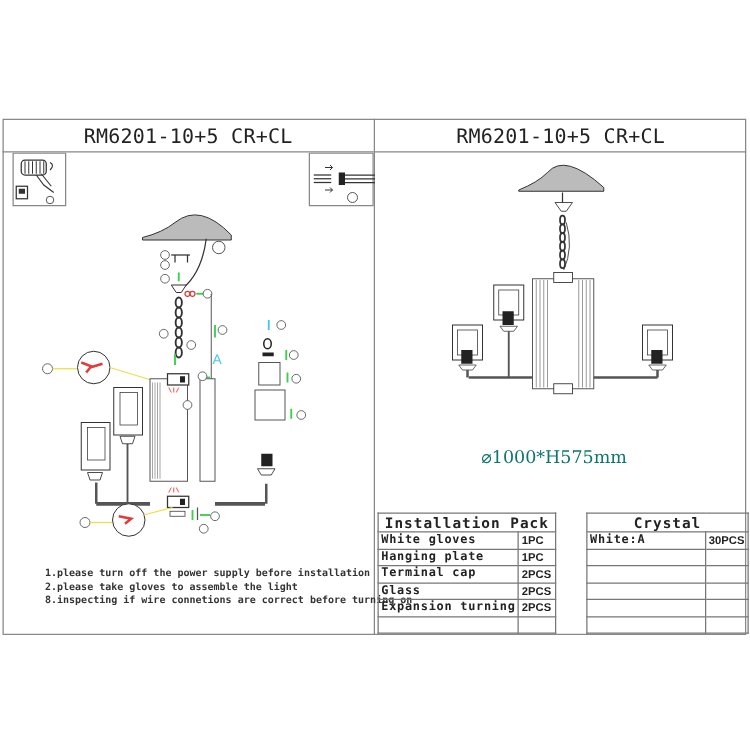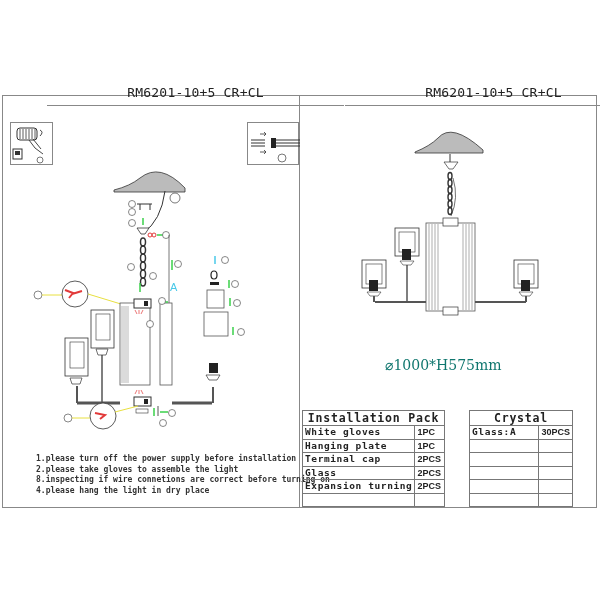--- a/index.html
+++ b/index.html
@@ -1,30 +1,30 @@
 <!DOCTYPE html>
 <html><head>
 <meta charset="utf-8">
 <style>
   html,body{margin:0;padding:0;background:#fff;}
   body{width:600px;height:600px;position:relative;overflow:hidden;font-family:"DejaVu Sans Mono","Liberation Mono",monospace;color:#222;}
   .frame{position:absolute;left:2px;top:95px;width:595px;height:413px;border:1px solid #888;box-sizing:border-box;}
   .divider-v{position:absolute;left:299px;top:95px;width:1px;height:413px;background:#888;}
-  .title-row{position:absolute;top:79px;height:27px;border-bottom:1px solid #888;box-sizing:border-box;display:flex;align-items:center;justify-content:center;font-size:13px;letter-spacing:0.2px;margin-left:45px;}
+  .title-row{position:absolute;top:95px;height:27px;border-bottom:1px solid #888;box-sizing:border-box;display:flex;align-items:center;justify-content:center;font-size:16px;letter-spacing:0.2px;}
   .title-left{left:2px;width:297px;}
   .title-right{left:300px;width:297px;}
   .box{position:absolute;border:1px solid #888;box-sizing:border-box;background:#fff;}
   svg{position:absolute;overflow:visible;}
   .notes{position:absolute;left:36px;top:454px;font-size:8px;line-height:10.5px;color:#333;white-space:pre;font-weight:bold;}
   .dim{position:absolute;left:385px;top:357px;font-family:"DejaVu Serif","Liberation Serif",serif;font-size:14px;color:#0f766e;}
   table.spec{position:absolute;border-collapse:collapse;font-size:9.5px;color:#222;}
   table.spec td, table.spec th{border:1px solid #777;padding:0 2px;height:12.5px;line-height:12px;text-align:left;font-weight:bold;white-space:nowrap;}
   table.spec th{text-align:center;font-size:11.5px;height:14px;letter-spacing:0.8px;}
   .pack{left:302px;top:410px;width:143px;}
-  .crystal{left:469px;top:410px;width:104px;}
+  .crystal{left:469px;top:410px;width:130px;}
   .pack td:first-child{width:100px;letter-spacing:0.6px;}
   .crystal td:first-child{width:90px;letter-spacing:0.6px;}
   .qty{font-family:"Liberation Sans",sans-serif;font-size:9px;}
 </style>
 </head>
 <body>
 
 <div class="frame"></div>
 <div class="divider-v"></div>
 
@@ -212,21 +212,21 @@
   <line x1="34" y1="176" x2="34" y2="182" stroke="#555" stroke-width="2"></line>
   <rect x="174" y="140" width="24" height="28" fill="#fff" stroke="#333" stroke-width="0.8"></rect>
     <rect x="178" y="144" width="16" height="20" fill="none" stroke="#333" stroke-width="0.6"></rect>
   <rect x="181" y="160" width="9" height="11" fill="#222"></rect>
     <path d="M179 172 h14 l-3 4 h-8 z" fill="#fff" stroke="#333" stroke-width="0.6"></path>
   <line x1="186" y1="176" x2="186" y2="182" stroke="#555" stroke-width="2"></line>
 </svg>
 
 <div class="dim">⌀1000*H575mm</div>
 
-<div class="notes"><div>1.please turn off the power supply before installation</div><div>2.please take gloves to assemble the light</div><div>8.inspecting if wire connetions are correct before turning on</div><div>4.please hang the light in dry place</div></div>
+<div class="notes"><div>1.please turn off the power supply before installation</div><div>2.please take gloves to assemble the light</div><div>8.inspecting if wire connetions are correct before turning on</div></div>
 
 <table class="spec pack">
   <tbody>
       <tr>
         <th colspan="2">Installation Pack</th>
       </tr>
   <tr>
         <td>White gloves</td>
         <td class="qty">1PC</td>
       </tr>
@@ -252,21 +252,21 @@
       </tr>
 </tbody>
   </table>
 
 <table class="spec crystal">
   <tbody>
       <tr>
         <th colspan="2">Crystal</th>
       </tr>
   <tr>
-        <td>Glass:A</td>
+        <td>White:A</td>
         <td class="qty">30PCS</td>
       </tr>
   <tr>
         <td></td>
         <td class="qty"></td>
       </tr>
   <tr>
         <td></td>
         <td class="qty"></td>
       </tr>

